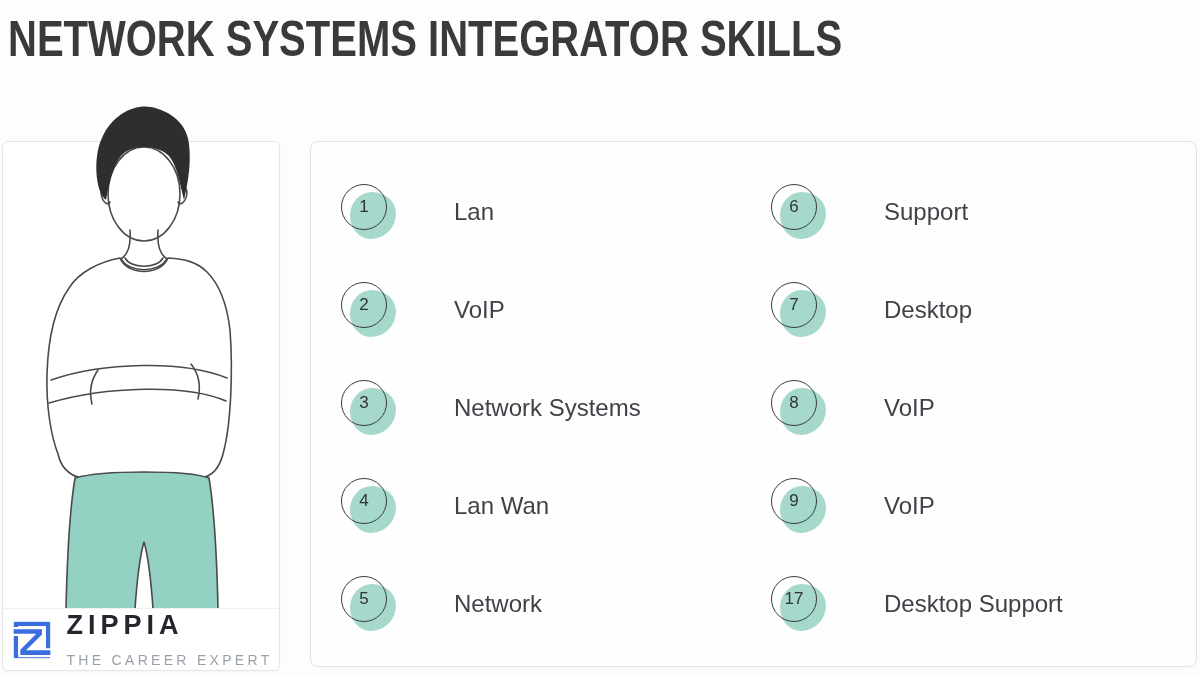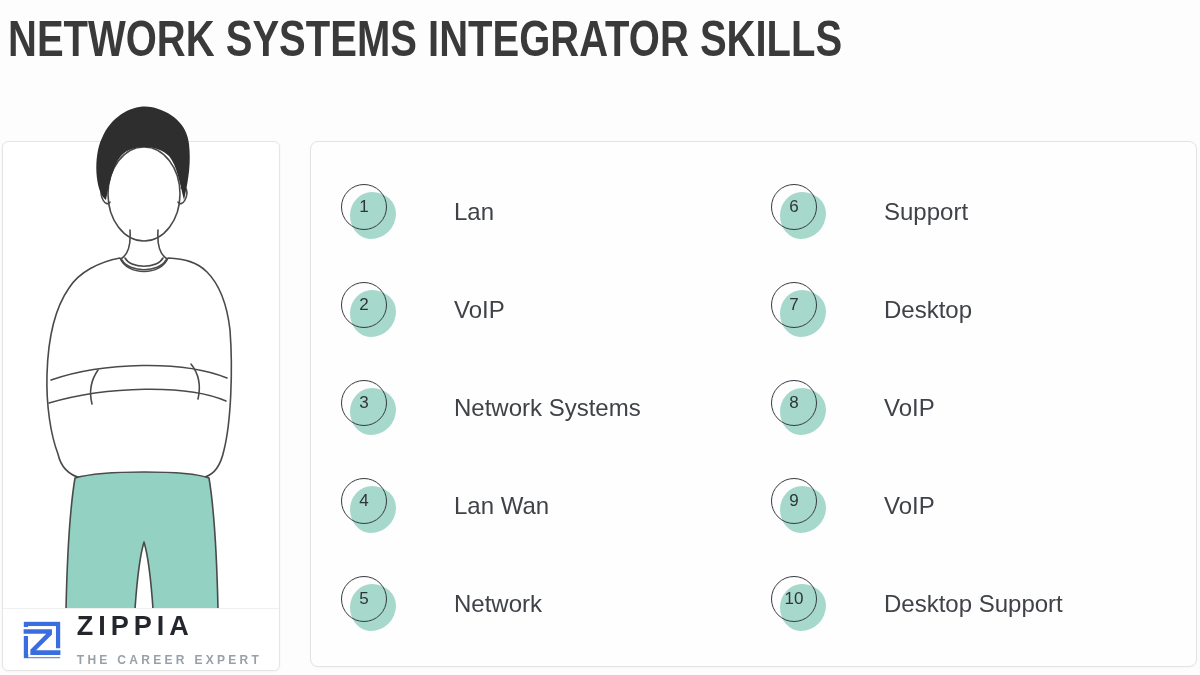--- a/index.html
+++ b/index.html
@@ -34,21 +34,21 @@
     border-radius: 0 0 6px 6px;
     display: flex; align-items: center; justify-content: center; gap: 13px;
   }
   .logo-icon svg { display: block; }
   .brand-text { display: flex; flex-direction: column; }
   .wordmark {
     font-size: 27px; font-weight: 700; letter-spacing: 5px;
     color: #23262c; line-height: 1;
   }
   .tagline {
-    font-size: 12px; font-weight: 700; letter-spacing: 3.3px;
+    font-size: 14px; font-weight: 400; letter-spacing: 3.3px;
     color: #9aa0a8; margin-top: 13px;
   }
 
   
   .skills-panel {
     position: absolute; left: 310px; top: 141px; width: 887px; height: 526px;
     background: #fefefe; border: 1px solid #e3e3e3; border-radius: 8px;
     box-shadow: 0 1px 3px rgba(0,0,0,0.03);
   }
   .skills-grid {
@@ -190,19 +190,19 @@
       <div class="badge">
         <span class="badge-blob"></span>
         <span class="badge-ring">9</span>
       </div>
       <div class="skill-label">VoIP</div>
     </div>
 
     <div class="skill-item">
       <div class="badge">
         <span class="badge-blob"></span>
-        <span class="badge-ring">10</span>
+        <span class="badge-ring">17</span>
       </div>
       <div class="skill-label">Desktop Support</div>
     </div>
 
   </div>
 </div>
 
 </body></html>

